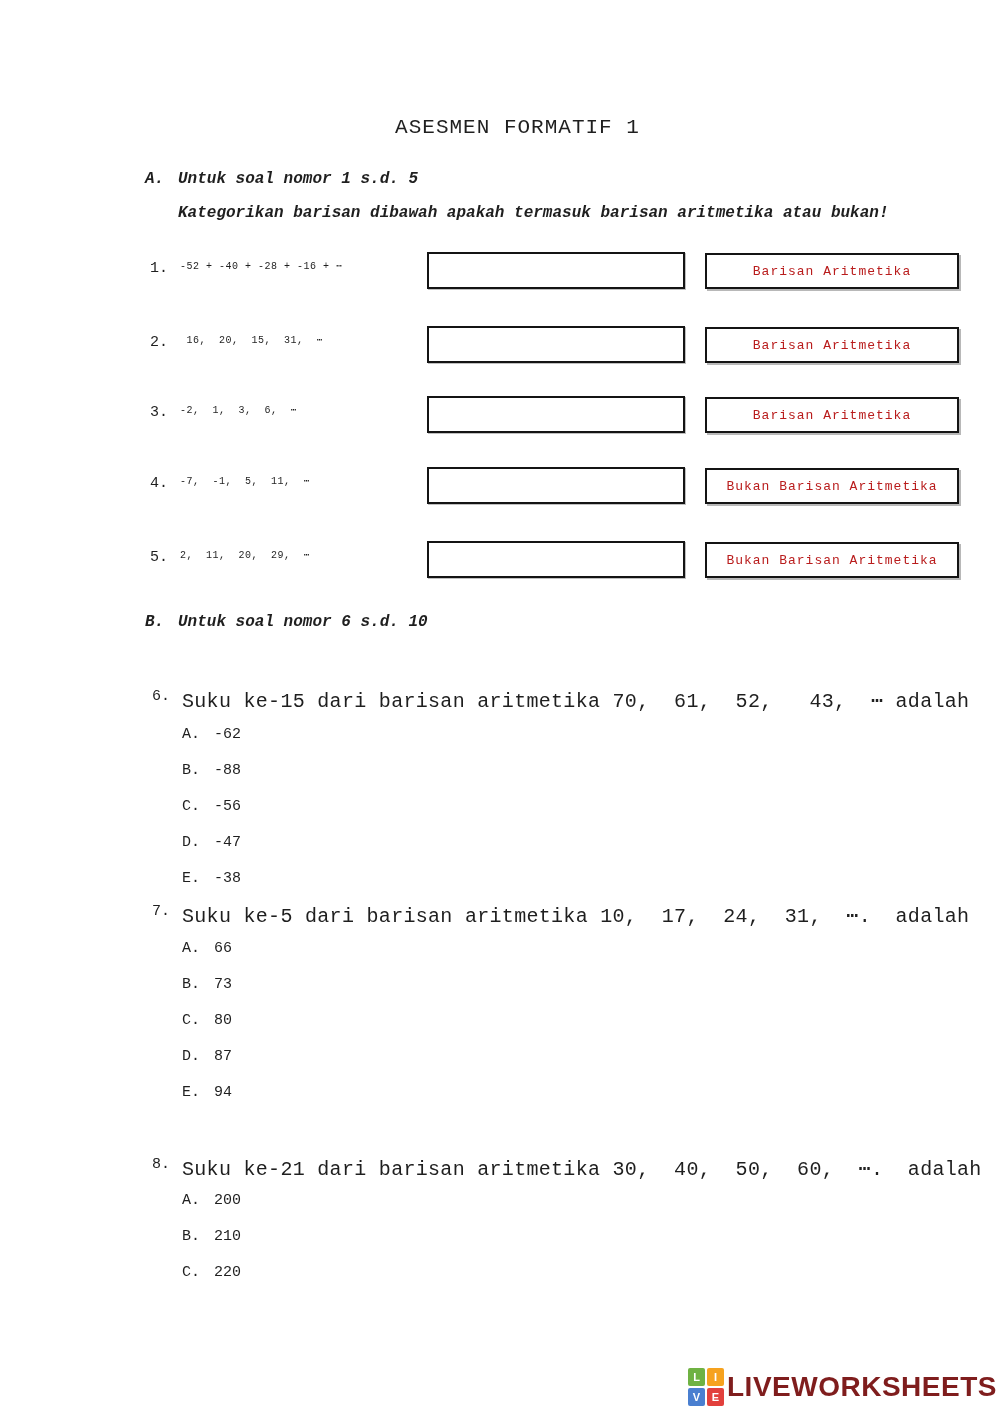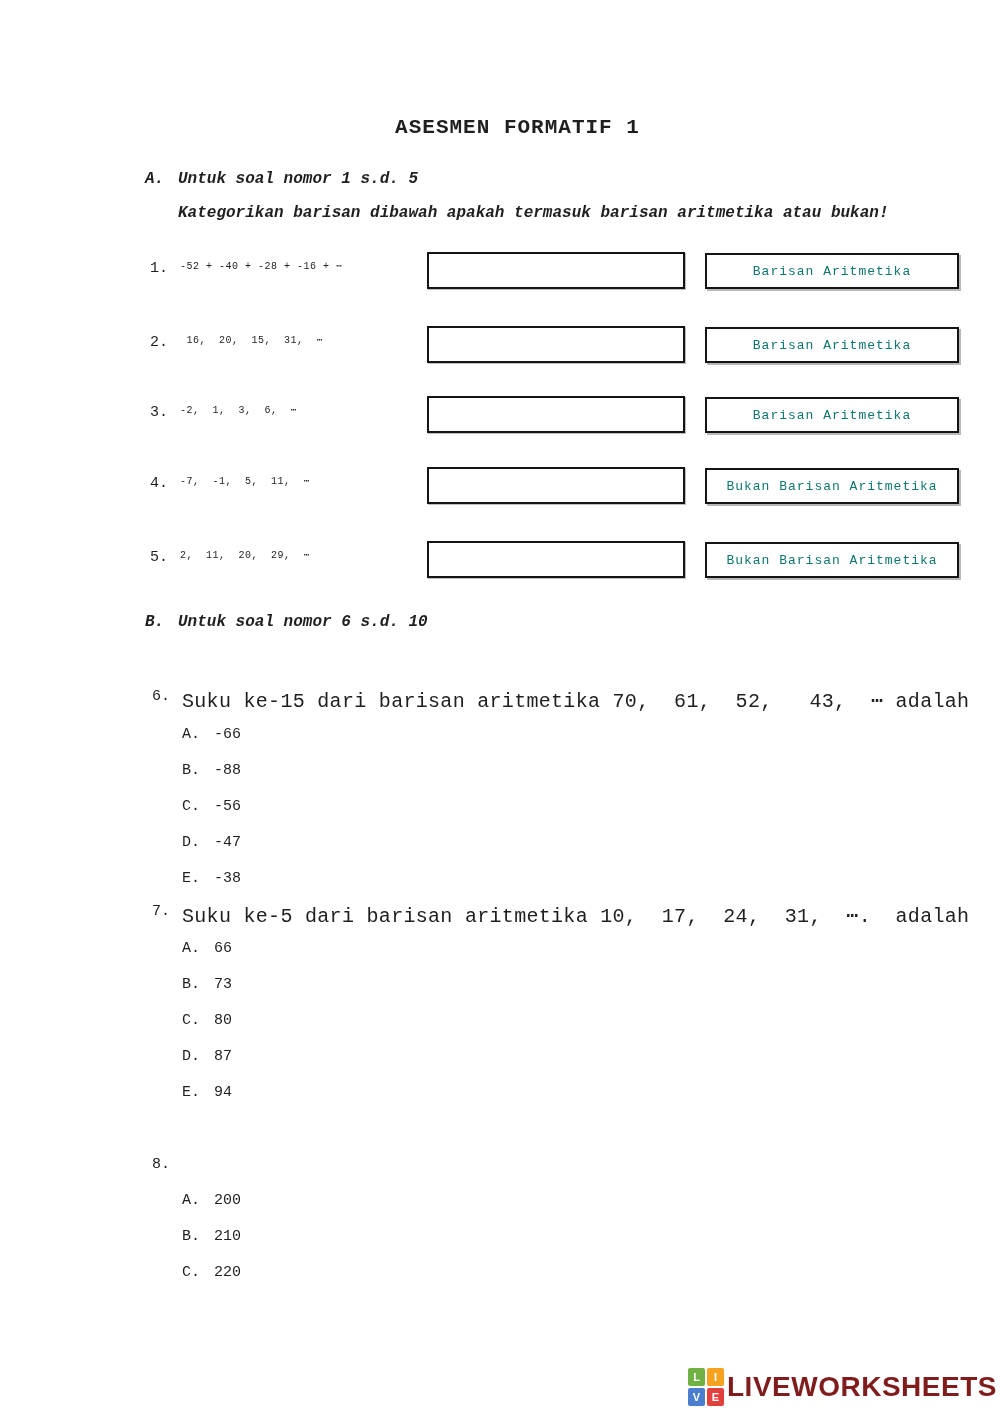--- a/index.html
+++ b/index.html
@@ -12,21 +12,21 @@
     font-family: "Liberation Mono", "DejaVu Sans Mono", monospace;
     color: #1f1f1f;
     overflow: hidden;
   }
   .title {
     position: absolute;
     top: 116px; left: 0;
     width: 100%;
     text-align: center;
     font-size: 21px;
-    font-weight: bold;
+    font-weight: normal;
     letter-spacing: 1px;
     white-space: pre;
     padding-left: 35px;
   }
   .sec-heading {
     position: absolute;
     font-size: 16px;
     font-weight: bold;
     font-style: italic;
     white-space: pre;
@@ -56,21 +56,21 @@
     position: absolute;
     left: 705px; top: 1px;
     width: 254px; height: 36px;
     border: 2px solid #141414;
     background: #ffffff;
     box-shadow: 2px 2px 0 rgba(0,0,0,0.28);
     display: flex;
     align-items: center;
     justify-content: center;
     font-size: 13px;
-    color: #0f766e;
+    color: #b91c1c;
     letter-spacing: 1px;
     white-space: pre;
   }
   .q-row { position: absolute; left: 0; width: 1000px; height: 24px; }
   .q-num  { position: absolute; left: 152px; top: 0; font-size: 15px; white-space: pre; }
   .q-text { position: absolute; left: 182px; top: 0; font-size: 20px; white-space: pre; letter-spacing: 0.3px; }
   .opt-row { position: absolute; left: 0; width: 600px; height: 24px; cursor: pointer; }
   .opt-letter { position: absolute; left: 182px; top: 0; font-size: 15px; white-space: pre; }
   .opt-value  { position: absolute; left: 214px; top: 0; font-size: 15px; white-space: pre; }
   .footer-logo {
@@ -156,21 +156,21 @@
     <span class="sec-label">B.</span>
     <span class="sec-text">Untuk soal nomor 6 s.d. 10</span>
   </div>
 
   <div class="q-row" style="top:688px">
     <span class="q-num">6.</span>
     <span class="q-text">Suku ke-15 dari barisan aritmetika 70,  61,  52,   43,  ⋯ adalah</span>
   </div>
   <div class="opt-row" style="top:726px">
     <span class="opt-letter">A.</span>
-    <span class="opt-value">-66</span>
+    <span class="opt-value">-62</span>
   </div>
   <div class="opt-row" style="top:762px">
     <span class="opt-letter">B.</span>
     <span class="opt-value">-88</span>
   </div>
   <div class="opt-row" style="top:798px">
     <span class="opt-letter">C.</span>
     <span class="opt-value">-56</span>
   </div>
   <div class="opt-row" style="top:834px">
@@ -202,20 +202,21 @@
     <span class="opt-letter">D.</span>
     <span class="opt-value">87</span>
   </div>
   <div class="opt-row" style="top:1084px">
     <span class="opt-letter">E.</span>
     <span class="opt-value">94</span>
   </div>
 
   <div class="q-row" style="top:1156px">
     <span class="q-num">8.</span>
+    <span class="q-text">Suku ke-21 dari barisan aritmetika 30,  40,  50,  60,  ⋯.  adalah</span>
   </div>
   <div class="opt-row" style="top:1192px">
     <span class="opt-letter">A.</span>
     <span class="opt-value">200</span>
   </div>
   <div class="opt-row" style="top:1228px">
     <span class="opt-letter">B.</span>
     <span class="opt-value">210</span>
   </div>
   <div class="opt-row" style="top:1264px">

